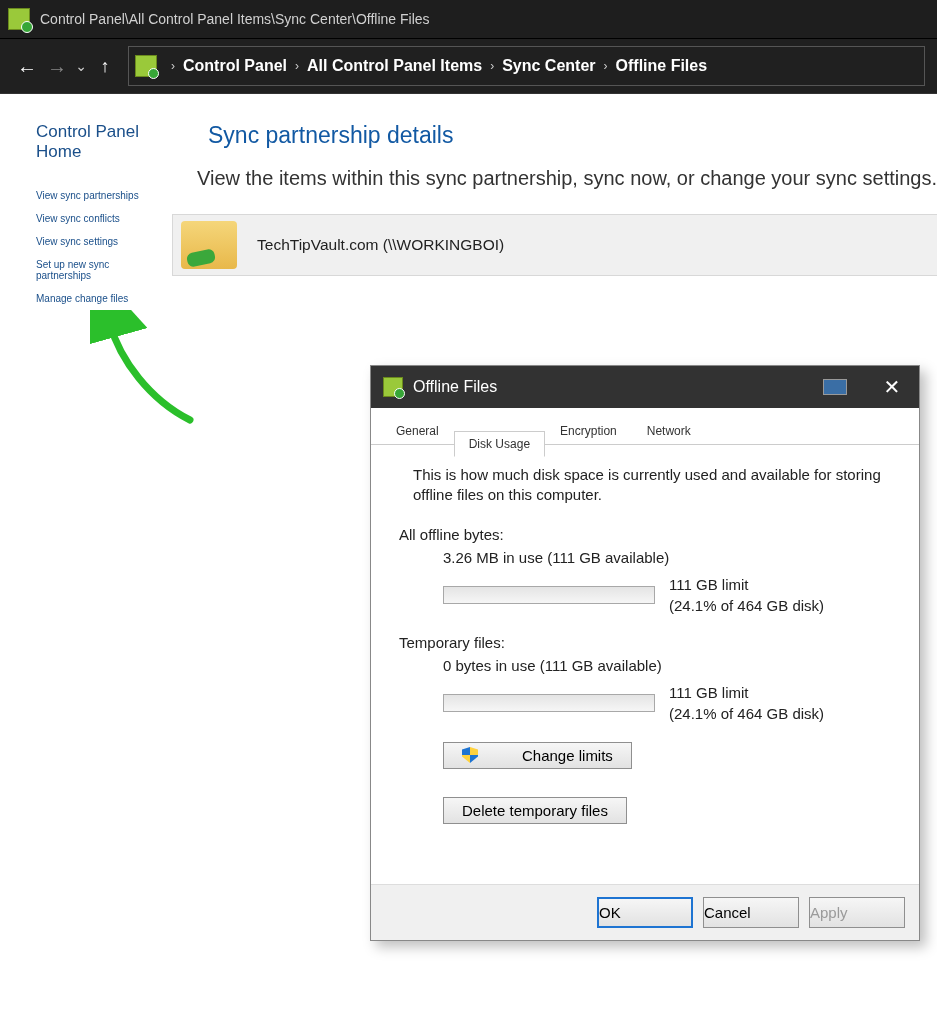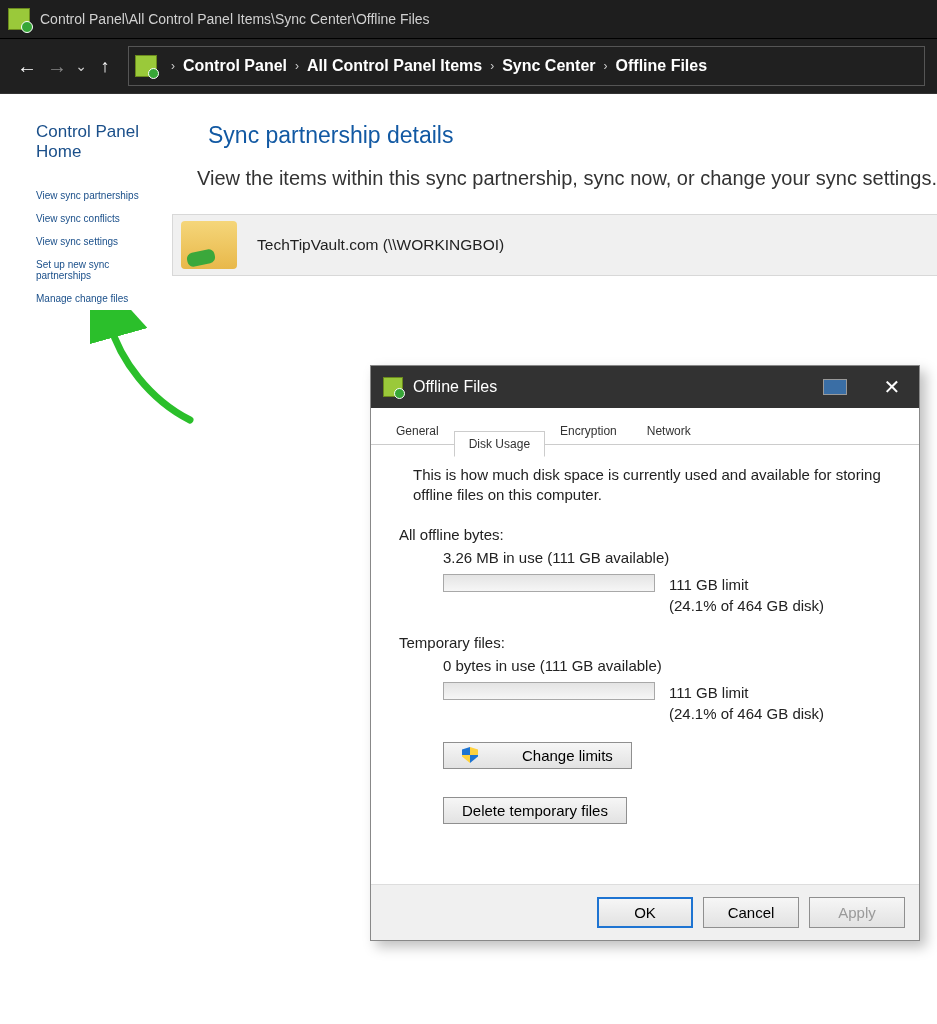--- a/index.html
+++ b/index.html
@@ -51,30 +51,30 @@
   .dlg-title .dlg-close { color: #fff; font-size: 20px; cursor: pointer; width: 30px; text-align: center; }
 
   .tab-strip { display: flex; background: #fff; padding: 10px 10px 0 10px; border-bottom: 1px solid #ccc; position: relative; }
   .tab { padding: 5px 14px; border: 1px solid transparent; color: #333; font-size: 12px; cursor: pointer; }
   .tab.active { border: 1px solid #ccc; border-bottom: 1px solid #fff; background: #fff; position: relative; top: 13px; }
 
   .tab-body { padding: 20px 28px; font-size: 15px; color: #222; }
   .tab-desc { margin-bottom: 20px; line-height: 1.35; margin-left: 14px; }
   .section-label { margin-bottom: 6px; }
   .usage-line { margin-left: 44px; margin-bottom: 8px; }
-  .meter-row { display: flex; align-items: flex-start; margin-left: 44px; margin-bottom: 18px; }
+  .meter-row { display: flex; align-items: center; margin-left: 44px; margin-bottom: 18px; }
   .meter { width: 212px; height: 18px; border: 1px solid #a8a8a8; background: linear-gradient(#e4e4e4,#f6f6f6); margin-right: 14px; }
   .meter-info { line-height: 1.4; }
   .btn-row { margin-left: 44px; margin-bottom: 28px; }
   .win-btn { background: linear-gradient(#f6f6f6,#e2e2e2); border: 1px solid #8f8f8f; padding: 4px 18px; font-size: 15px; cursor: pointer; display: inline-flex; align-items: center; gap: 40px; }
   .win-btn .shield { width: 16px; height: 16px; margin-right: 4px; background: conic-gradient(#ffd23e 0 90deg, #1e74d2 90deg 180deg, #ffd23e 180deg 270deg, #1e74d2 270deg 360deg); border-radius: 2px; clip-path: polygon(50% 0, 100% 15%, 100% 60%, 50% 100%, 0 60%, 0 15%); }
   .win-btn.disabled { color: #9a9a9a; }
 
   .dlg-footer { background: #f0f0f0; border-top: 1px solid #ddd; padding: 12px 14px; display: flex; justify-content: flex-end; gap: 10px; }
-  .dlg-footer .win-btn { min-width: 96px; justify-content: center; padding: 5px 0; }
+  .dlg-footer .win-btn { min-width: 96px; padding: 5px 0; }
   .dlg-footer .win-btn.primary { border: 2px solid #1e74d2; }
 </style>
 </head>
 <body>
 
 <div class="title-bar">
   <div class="app-icon"></div>
   <span>Control Panel\All Control Panel Items\Sync Center\Offline Files</span>
 </div>
 

